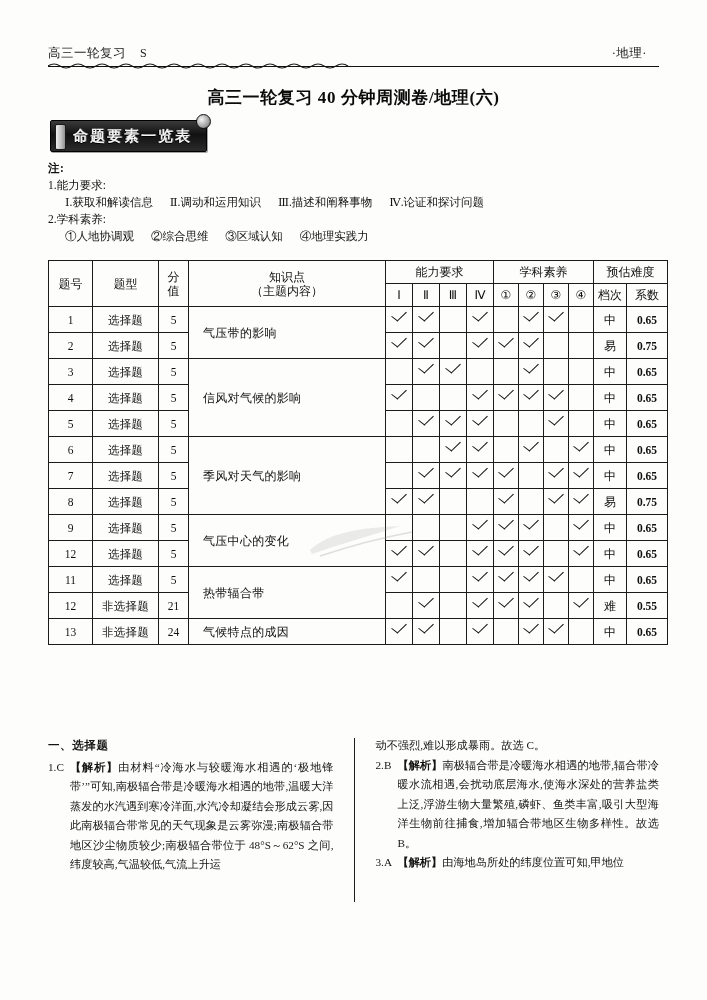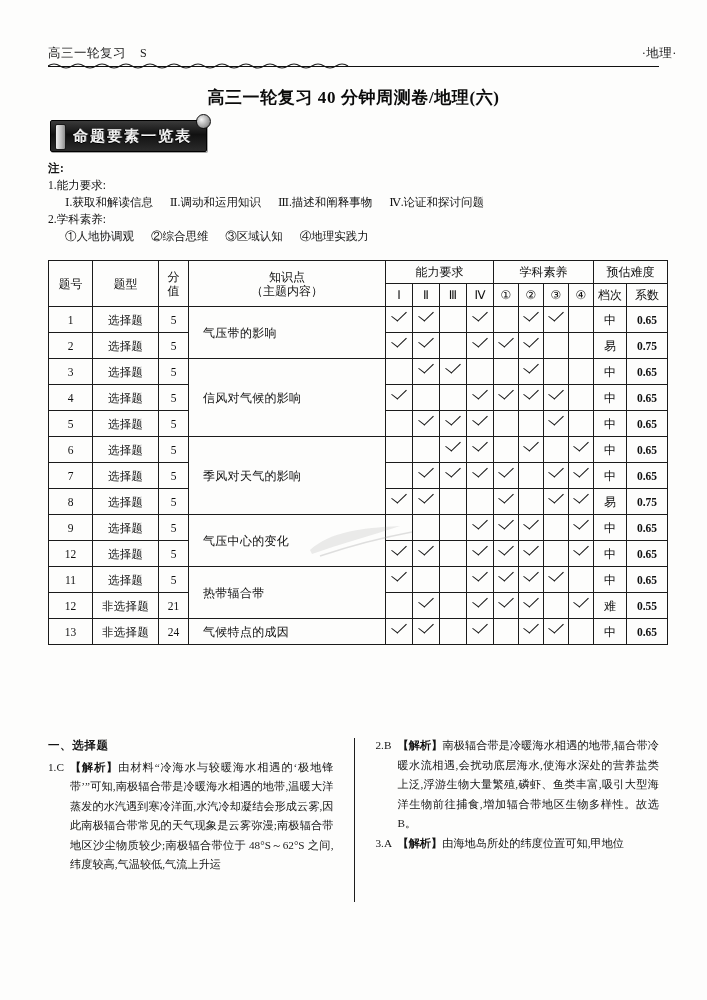--- a/index.html
+++ b/index.html
@@ -22,21 +22,21 @@
     width: 707px;
     height: 1000px;
     background: #fdfdfc;
   }
 
   
   .runhead {
     position: absolute;
     top: 40px;
     left: 48px;
-    right: 30px;
+    right: 60px;
     height: 22px;
     display: flex;
     align-items: flex-end;
     justify-content: space-between;
     font-size: 12.5px;
     letter-spacing: 0.5px;
     color: #1a1a1a;
   }
   .runhead-left { display: flex; align-items: baseline; gap: 14px; }
   .runhead-left .s-mark { font-family: "Liberation Serif", serif; font-size: 12px; }
@@ -556,20 +556,21 @@
     <div class="col-divider"></div>
     <div class="ans-cols">
       <div class="ans-col left">
         <div class="ans-head">一、选择题</div>
         <div class="ans-item">
           <span class="ans-no">1.C</span>
           <span class="ans-cont"><span class="tag">【解析】</span><span>由材料“冷海水与较暖海水相遇的‘极地锋带’”可知,南极辐合带是冷暖海水相遇的地带,温暖大洋蒸发的水汽遇到寒冷洋面,水汽冷却凝结会形成云雾,因此南极辐合带常见的天气现象是云雾弥漫;南极辐合带地区沙尘物质较少;南极辐合带位于 48°S～62°S 之间,纬度较高,气温较低,气流上升运</span></span>
         </div>
       </div>
       <div class="ans-col right">
+        <div>动不强烈,难以形成暴雨。故选 C。</div>
         <div class="ans-item">
           <span class="ans-no">2.B</span>
           <span class="ans-cont"><span class="tag">【解析】</span><span>南极辐合带是冷暖海水相遇的地带,辐合带冷暖水流相遇,会扰动底层海水,使海水深处的营养盐类上泛,浮游生物大量繁殖,磷虾、鱼类丰富,吸引大型海洋生物前往捕食,增加辐合带地区生物多样性。故选 B。</span></span>
         </div>
         <div class="ans-item">
           <span class="ans-no">3.A</span>
           <span class="ans-cont"><span class="tag">【解析】</span><span>由海地岛所处的纬度位置可知,甲地位</span></span>
         </div>
       </div>
     </div>

